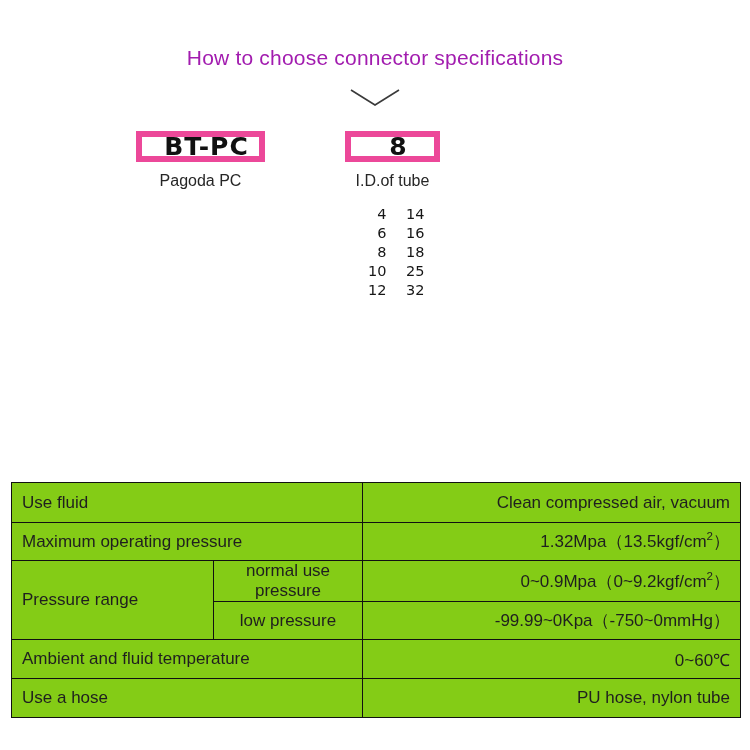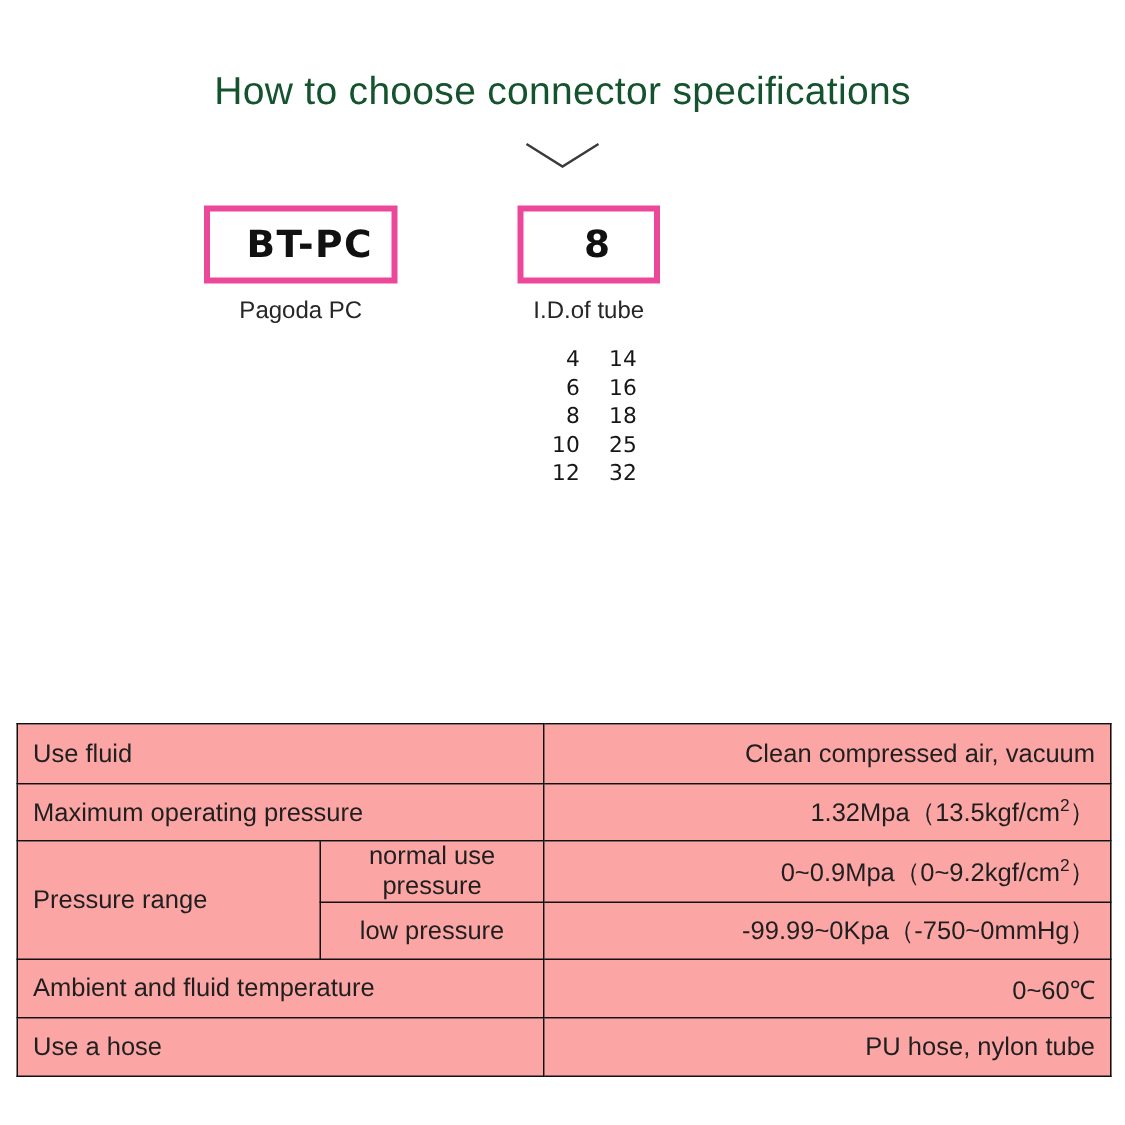--- a/index.html
+++ b/index.html
@@ -16,23 +16,23 @@
     position: relative;
   }
 
   
   .header {
     width: 100%;
     text-align: center;
     padding-top: 46px;
   }
   .title {
-    font-size: 26px;
+    font-size: 21px;
     font-weight: 400;
-    color: #14532d;
+    color: #a21caf;
     letter-spacing: 0.2px;
     line-height: 1.1;
     margin: 0;
   }
   .subtitle {
     font-size: 22px;
     font-weight: 400;
     color: #262626;
     margin: 14px 0 0 0;
     line-height: 1.1;
@@ -54,30 +54,30 @@
     position: relative;
     width: 750px;
     height: 200px;
     margin-top: 8px;
   }
   .code-col {
     position: absolute;
     text-align: center;
   }
   .code-box {
-    border: 4px solid #ec4899;
+    border: 6px solid #ec4899;
     background: #ffffff;
     font-family: "DejaVu Sans", sans-serif;
     font-weight: bold;
     font-size: 25px;
     letter-spacing: 1px;
     display: flex;
     align-items: center;
     justify-content: center;
-    height: 52px;
+    height: 31px;
     box-sizing: border-box;
     color: #111111;
     padding-left: 12px;
   }
   .code-caption {
     font-size: 16px;
     color: #262626;
     margin-top: 10px;
     line-height: 1.1;
     white-space: nowrap;
@@ -119,21 +119,21 @@
     border-collapse: collapse;
     width: 729px;
     table-layout: fixed;
   }
   table.spec td {
     border: 1px solid #111111;
     padding: 0 10px;
     vertical-align: middle;
     font-size: 17px;
     color: #1f1f1f;
-    background: #fca5a5;
+    background: #84cc16;
   }
   td.beige { background: #f7ece2; }
   td.k {
     text-align: left;
     padding-left: 24px;
     font-size: 18px;
   }
   td.sub {
     text-align: center;
     font-size: 12.5px;

